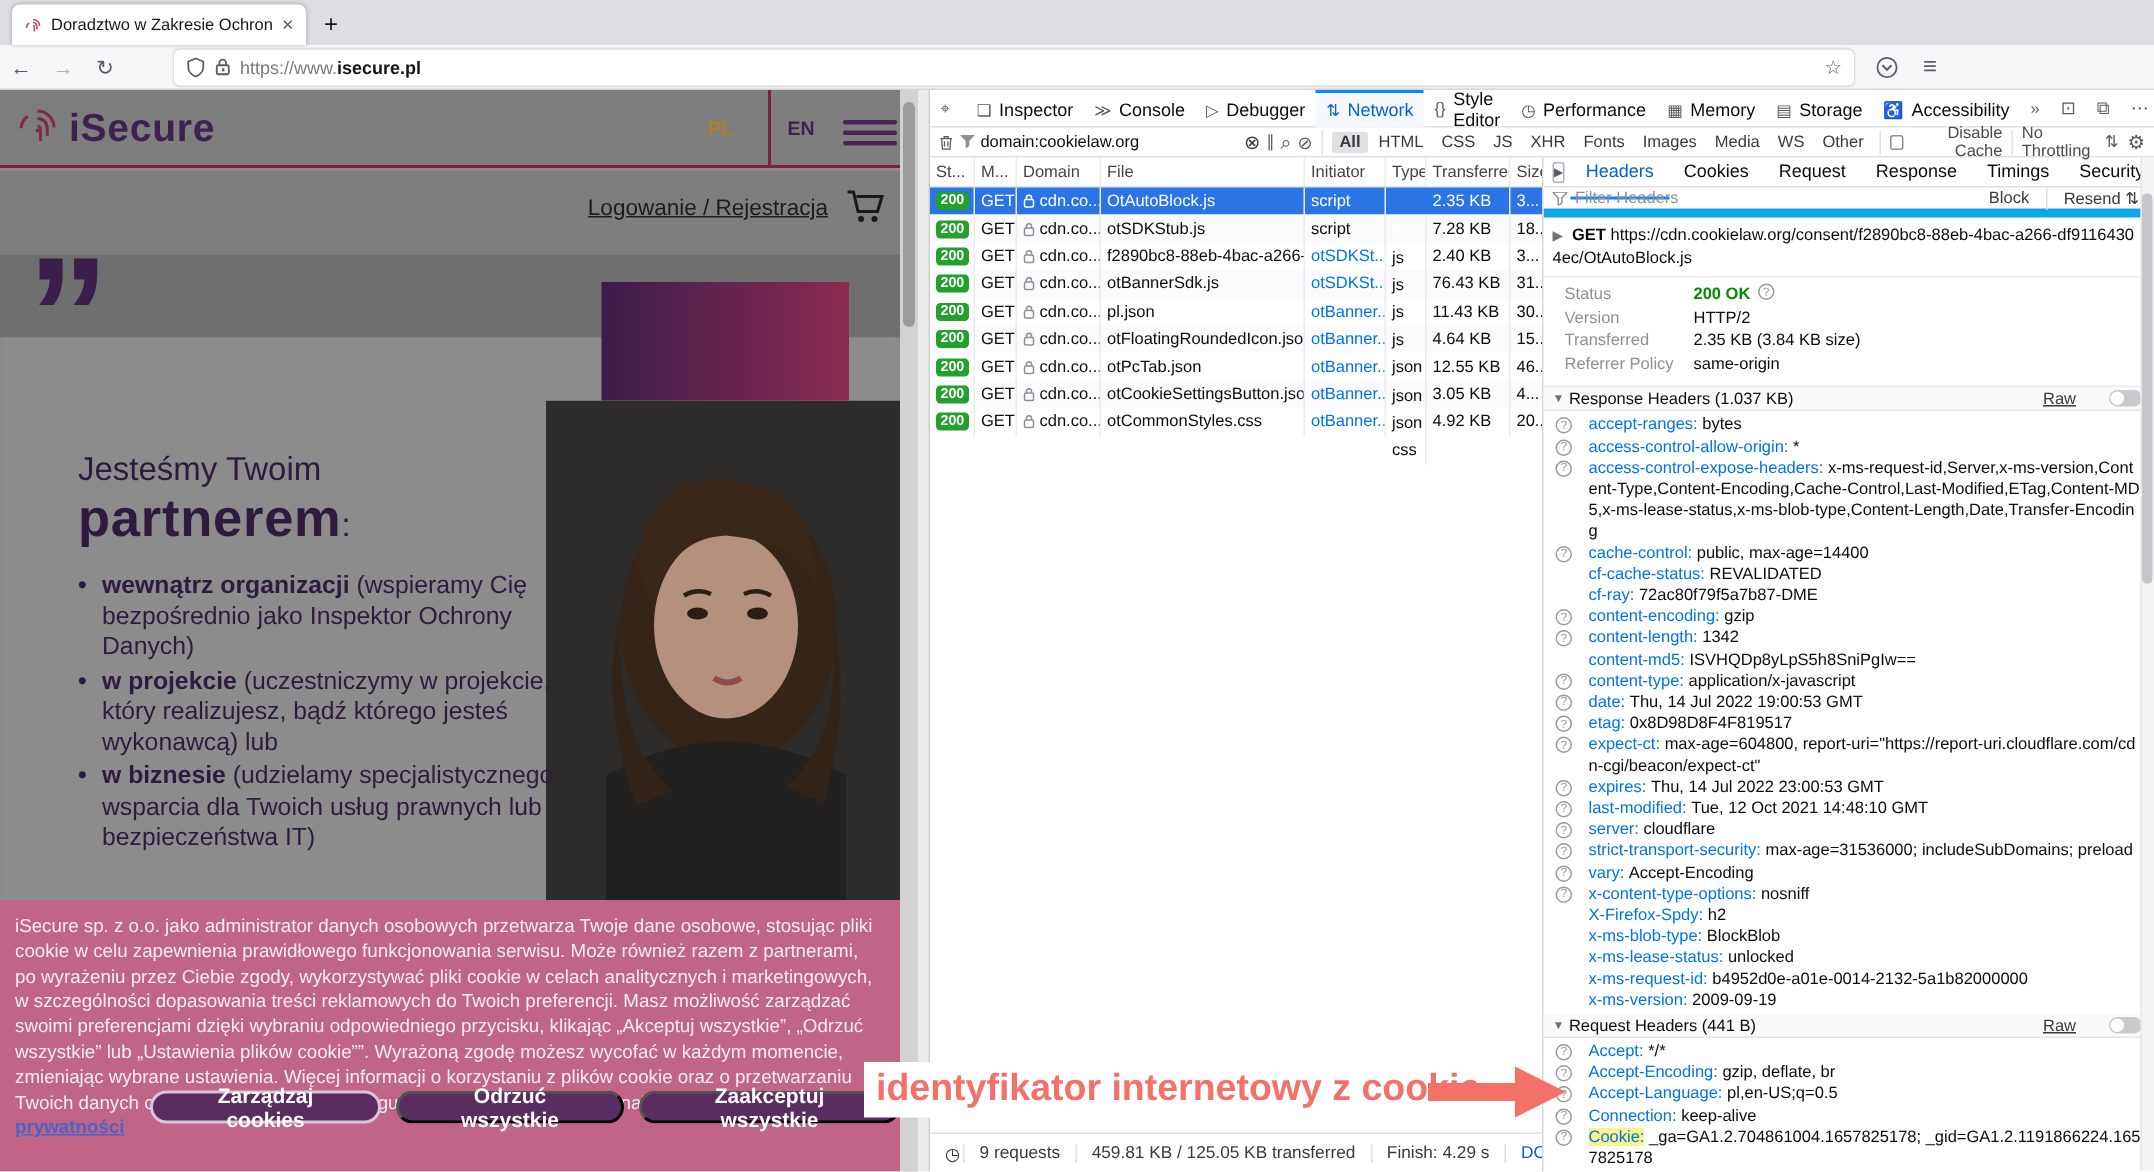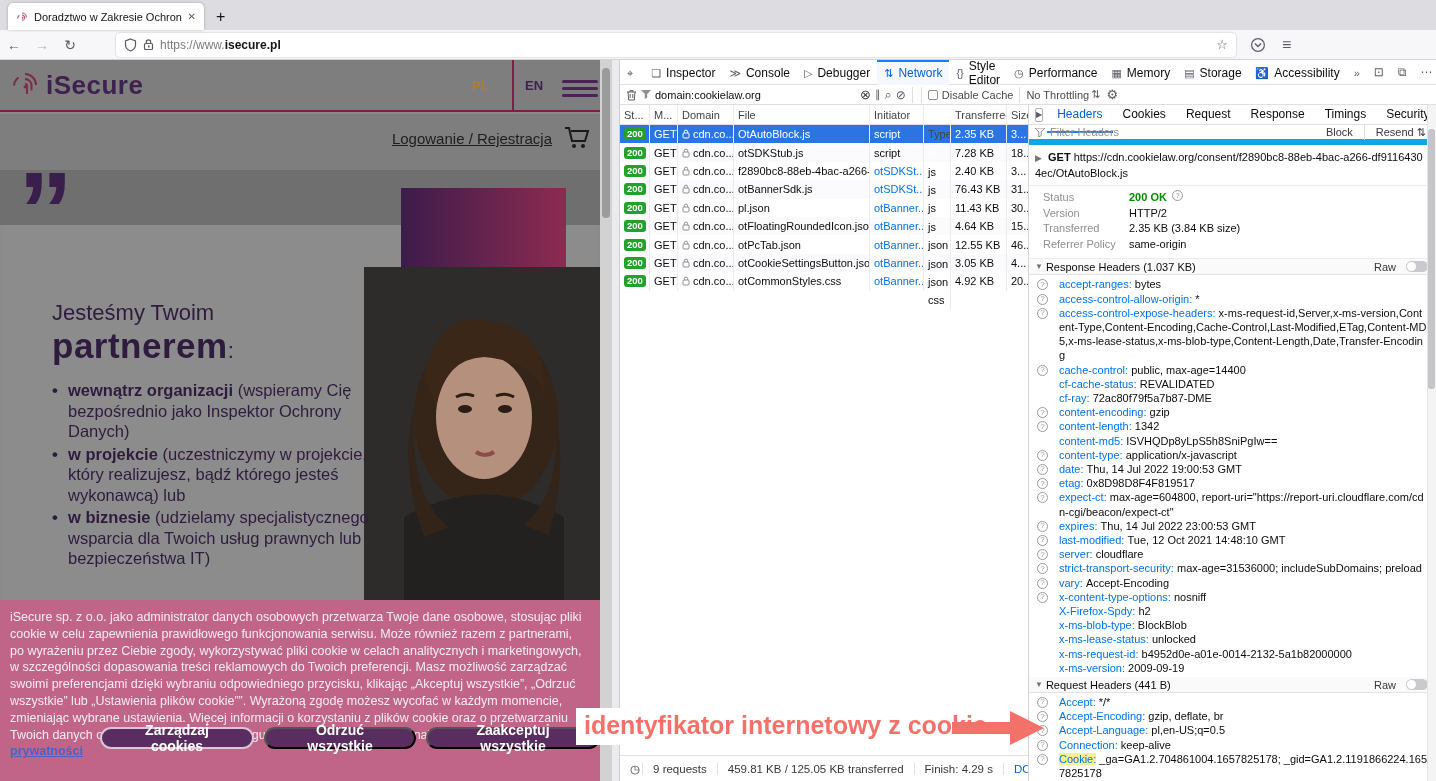--- a/index.html
+++ b/index.html
@@ -84,21 +84,21 @@
   .filterbox { display:flex; align-items:center; gap:4px; width:230px; color:#737373; }
   .filter-val { flex:1; color:#0c0c0d; }
   .mini { font-size:11px; color:#5b5b66; }
   .pillbtn { padding:1px 5px; border-radius:2px; color:#38383d; }
   .pillbtn.on { background:#dfdfe4; font-weight:bold; }
   .cachebox { display:flex; align-items:center; gap:4px;text-align:right; }
   .cb { width:10px; height:10px; border:1px solid #8f8f94; border-radius:2px; background:#fff; }
   .throttle { display:flex; align-items:center; gap:2px; }
 
   .dt-table { position:absolute; left:0; top:45px; width:408px; height:650px; overflow:hidden; }
-  .thead { display:flex; height:20px; border-bottom:1px solid #e0e0e2; color:#444; align-items:center; }
+  .thead { display:flex; height:20px; border-bottom:1px solid #e0e0e2; color:#444; align-items:flex-end; }
   .thead div, .trow div { border-right:1px solid #ececee; padding:0 4px; overflow:hidden; white-space:nowrap; height:100%; display:flex; align-items:center; }
   .c-st{width:30px;} .c-m{width:28px;} .c-dom{width:56px;} .c-file{width:136px;} .c-ini{width:54px;} .c-typ{width:27px;margin-top:38px;} .c-tr{width:56px;} .c-sz{width:21px; border-right:none!important;}
   .trow { display:flex; height:18.4px; align-items:center; }
   .trow.alt { background:#fbfbfd; }
   .trow.sel { background:#2b74e4; color:#fff; }
   .badge { background:#23a12c; color:#fff; border-radius:3px; font-size:9.5px; font-weight:bold; padding:0px 3px; line-height:12px; }
   .ini-link { color:#0074e8; }
   .locky { margin-right:3px; color:#8f8f94; flex:none; }
   .trow.sel .locky { color:#fff; }
 
@@ -122,21 +122,21 @@
   .getm { font-weight:bold; }
   .summary { padding:4px 0 6px 0; border-bottom:1px solid #ececee; }
   .srow { display:flex; line-height:15.6px; padding-left:14px; }
   .slabel { width:86px; color:#8f8f94; flex:none; }
   .ok { color:#058b00; font-weight:bold; }
   .q { display:inline-flex; width:11px; height:11px; border:1px solid #9a9a9f; border-radius:50%; color:#9a9a9f;
        font-size:8px; align-items:center; justify-content:center; vertical-align:-1px; flex:none; }
   .sechdr { height:16px; background:#fafafa; border-bottom:1px solid #e3e3e6; display:flex; align-items:center; padding:0 8px 0 6px; }
   .sechdr .tw { font-size:8px; }
   .sechdr .grow { flex:1; }
-  .raw { color:#38383d; margin-right:10px; }
+  .raw { color:#38383d; margin-right:22px;text-decoration:underline; }
   .toggle { width:22px; height:11px; background:#c9c9ce; border-radius:6px; position:relative; }
   .toggle::before { content:""; position:absolute; left:1px; top:1px; width:9px; height:9px; background:#fff; border-radius:50%; }
   .hdrlist { padding:2px 4px 2px 0; }
   .hrow { position:relative; padding-left:30px; line-height:14.2px; word-break:break-all; padding-right:4px; }
   .hrow .q { position:absolute; left:8px; top:2px; }
   .hname { color:#0074e8; }
   .hl { background:#fbf28d; }
   .dtr-scroll { position:absolute; right:0; top:0; width:9px; height:676px; background:#f4f4f5; border-left:1px solid #e5e5e7; }
   .dtr-thumb { position:absolute; right:1px; top:24px; width:7px; height:260px; background:#c6c6ca; border-radius:3px; }
 
@@ -323,20 +323,32 @@
       <svg width="10" height="9" viewBox="0 0 10 9">
         <path d="M0 0h10L6.2 4v3.4L3.8 9V4Z" fill="#8f8f94"></path>
       </svg>
       <span class="filter-val">domain:cookielaw.org</span>
       <span class="mini" style="font-size:13px;color:#38383d">⊗</span>
     </div>
     <span class="mini">∥</span>
     <span class="mini" style="font-size:13px">⌕</span>
     <span class="mini" style="font-size:12px">⊘</span>
     <div class="vsep"></div>
+    <div id="type-filters" style="display:flex;gap:2px;align-items:center">
+        <span class="pillbtn on">All</span>
+        <span class="pillbtn">HTML</span>
+        <span class="pillbtn">CSS</span>
+        <span class="pillbtn">JS</span>
+        <span class="pillbtn">XHR</span>
+        <span class="pillbtn">Fonts</span>
+        <span class="pillbtn">Images</span>
+        <span class="pillbtn">Media</span>
+        <span class="pillbtn">WS</span>
+        <span class="pillbtn">Other</span>
+      </div>
     <div class="vsep"></div>
     <div class="cachebox">
       <span class="cb"></span>
       <span>Disable Cache</span>
     </div>
     <div class="vsep"></div>
     <div class="throttle">
       <span>No Throttling</span>
       <span class="mini">⇅</span>
     </div>

